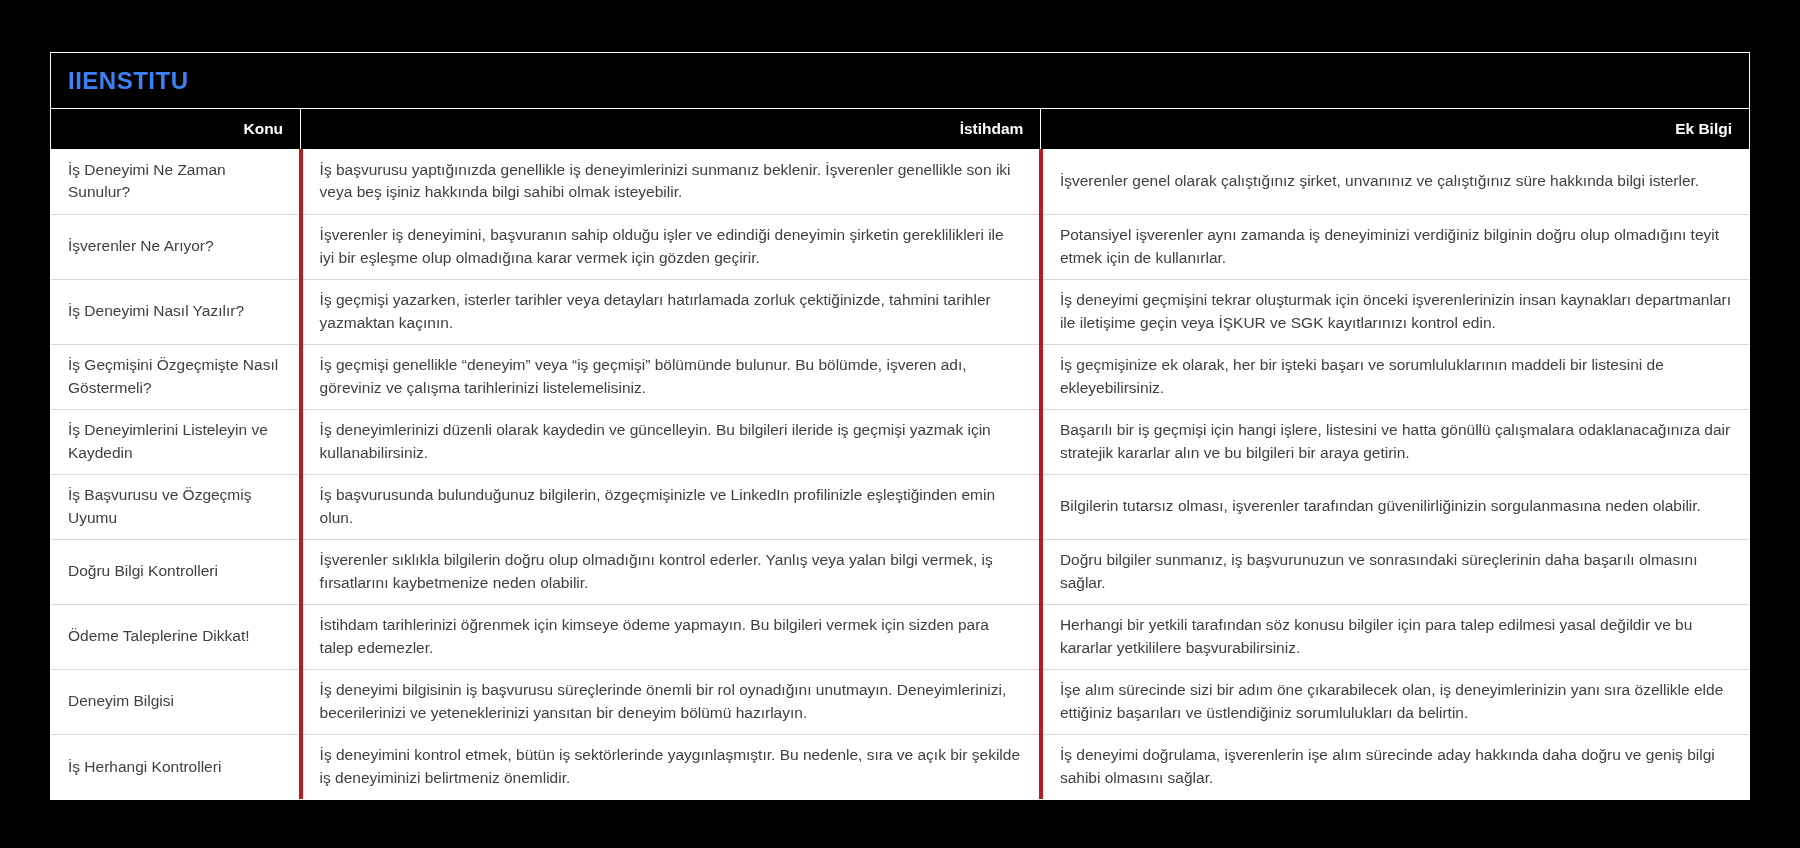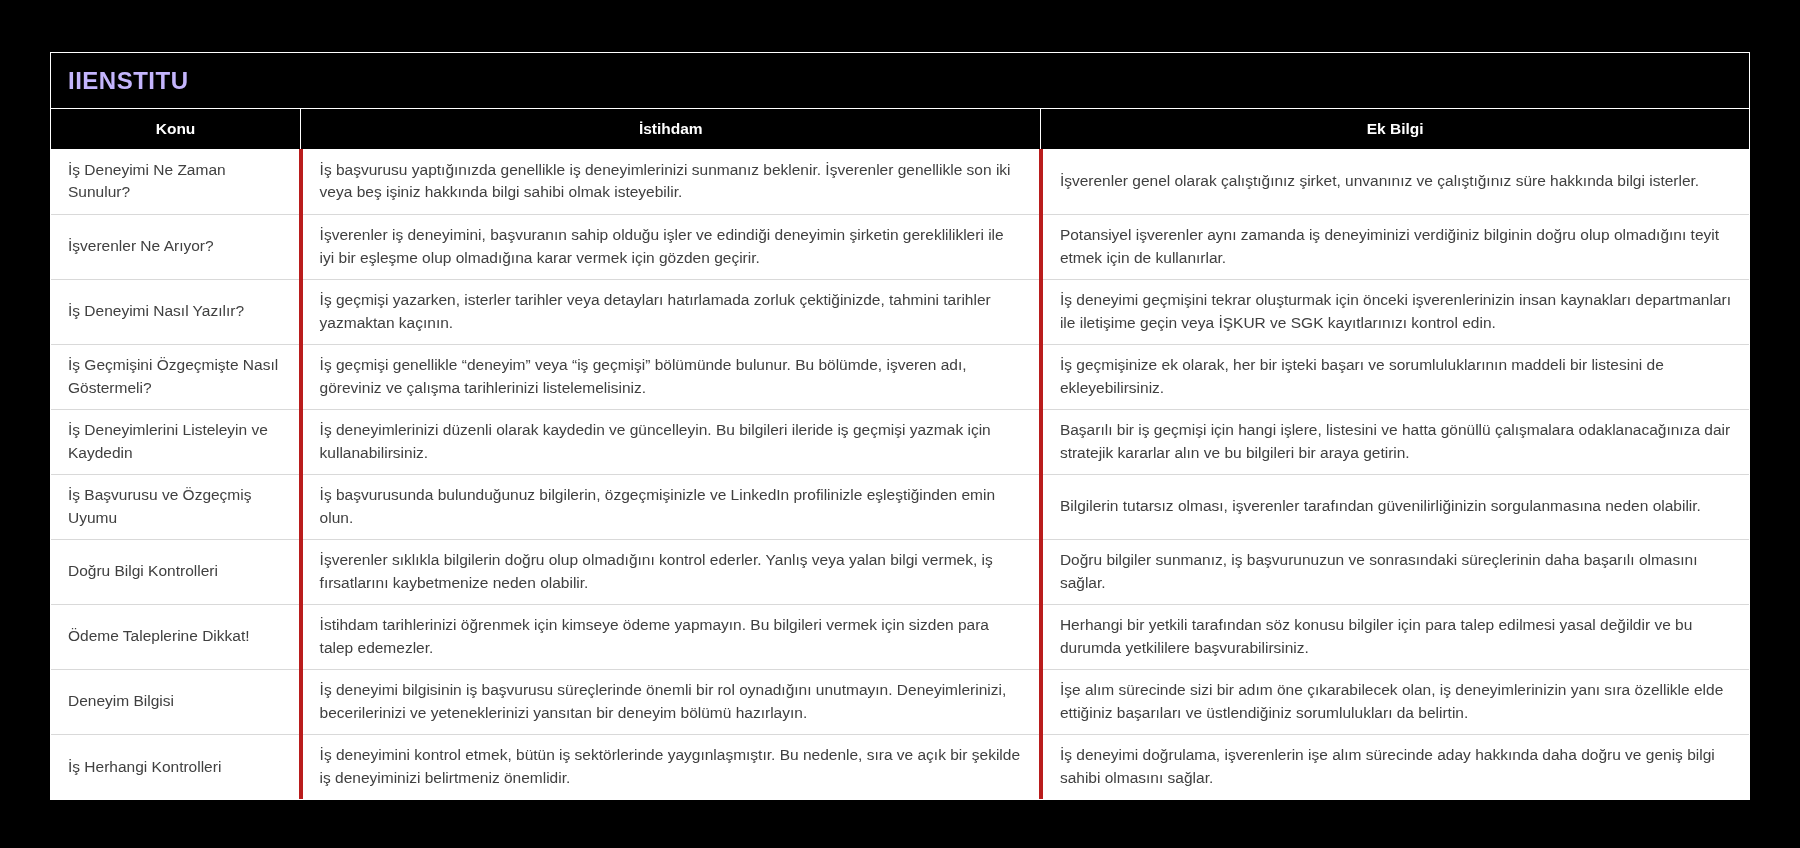--- a/index.html
+++ b/index.html
@@ -16,42 +16,42 @@
     top: 52px;
     width: 1700px;
     background: #000000;
     border: 1px solid #ffffff;
   }
   .card-title {
     height: 56px;
     display: flex;
     align-items: center;
     padding: 0 17px;
-    color: #c4b5fd;
+    color: #3b82f6;
     font-size: 24px;
     font-weight: bold;
     letter-spacing: 0.5px;
     border-bottom: 1px solid #ffffff;
     background: #000000;
   }
   table.info-table {
     width: 100%;
     border-collapse: collapse;
     table-layout: fixed;
   }
   table.info-table col.c-topic { width: 14.7%; }
   table.info-table col.c-desc  { width: 43.6%; }
   table.info-table col.c-extra { width: 41.7%; }
 
   table.info-table thead th {
     background: #000000;
     color: #ffffff;
     font-size: 15.5px;
     font-weight: bold;
-    text-align: center;
+    text-align: right;
     padding: 11px 17px;
     border-right: 1px solid #ffffff;
     height: 40px;
   }
   table.info-table thead th:last-child { border-right: none; }
 
   table.info-table tbody tr { height: 65px; }
   table.info-table tbody td {
     background: #ffffff;
     color: #404040;
@@ -116,21 +116,21 @@
         <td>Bilgilerin tutarsız olması, işverenler tarafından güvenilirliğinizin sorgulanmasına neden olabilir.</td>
       </tr>
       <tr>
         <td>Doğru Bilgi Kontrolleri</td>
         <td>İşverenler sıklıkla bilgilerin doğru olup olmadığını kontrol ederler. Yanlış veya yalan bilgi vermek, iş fırsatlarını kaybetmenize neden olabilir.</td>
         <td>Doğru bilgiler sunmanız, iş başvurunuzun ve sonrasındaki süreçlerinin daha başarılı olmasını sağlar.</td>
       </tr>
       <tr>
         <td>Ödeme Taleplerine Dikkat!</td>
         <td>İstihdam tarihlerinizi öğrenmek için kimseye ödeme yapmayın. Bu bilgileri vermek için sizden para talep edemezler.</td>
-        <td>Herhangi bir yetkili tarafından söz konusu bilgiler için para talep edilmesi yasal değildir ve bu durumda yetkililere başvurabilirsiniz.</td>
+        <td>Herhangi bir yetkili tarafından söz konusu bilgiler için para talep edilmesi yasal değildir ve bu kararlar yetkililere başvurabilirsiniz.</td>
       </tr>
       <tr>
         <td>Deneyim Bilgisi</td>
         <td>İş deneyimi bilgisinin iş başvurusu süreçlerinde önemli bir rol oynadığını unutmayın. Deneyimlerinizi, becerilerinizi ve yeteneklerinizi yansıtan bir deneyim bölümü hazırlayın.</td>
         <td>İşe alım sürecinde sizi bir adım öne çıkarabilecek olan, iş deneyimlerinizin yanı sıra özellikle elde ettiğiniz başarıları ve üstlendiğiniz sorumlulukları da belirtin.</td>
       </tr>
       <tr>
         <td>İş Herhangi Kontrolleri</td>
         <td>İş deneyimini kontrol etmek, bütün iş sektörlerinde yaygınlaşmıştır. Bu nedenle, sıra ve açık bir şekilde iş deneyiminizi belirtmeniz önemlidir.</td>
         <td>İş deneyimi doğrulama, işverenlerin işe alım sürecinde aday hakkında daha doğru ve geniş bilgi sahibi olmasını sağlar.</td>

